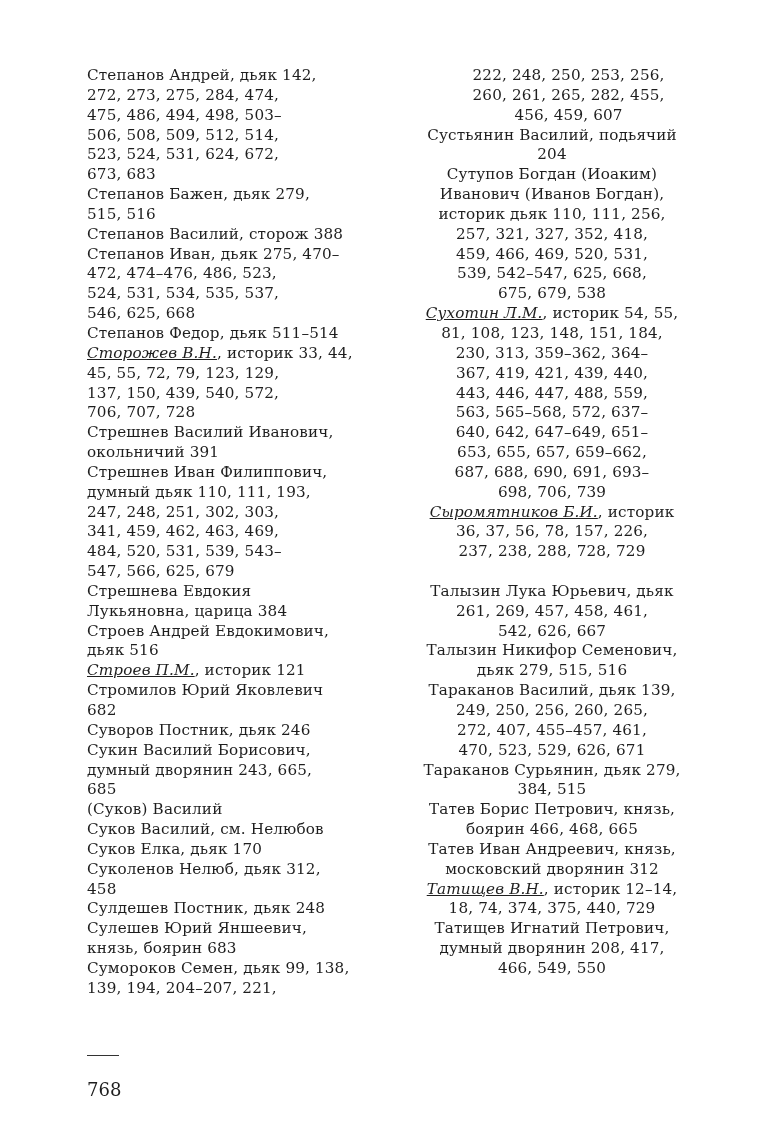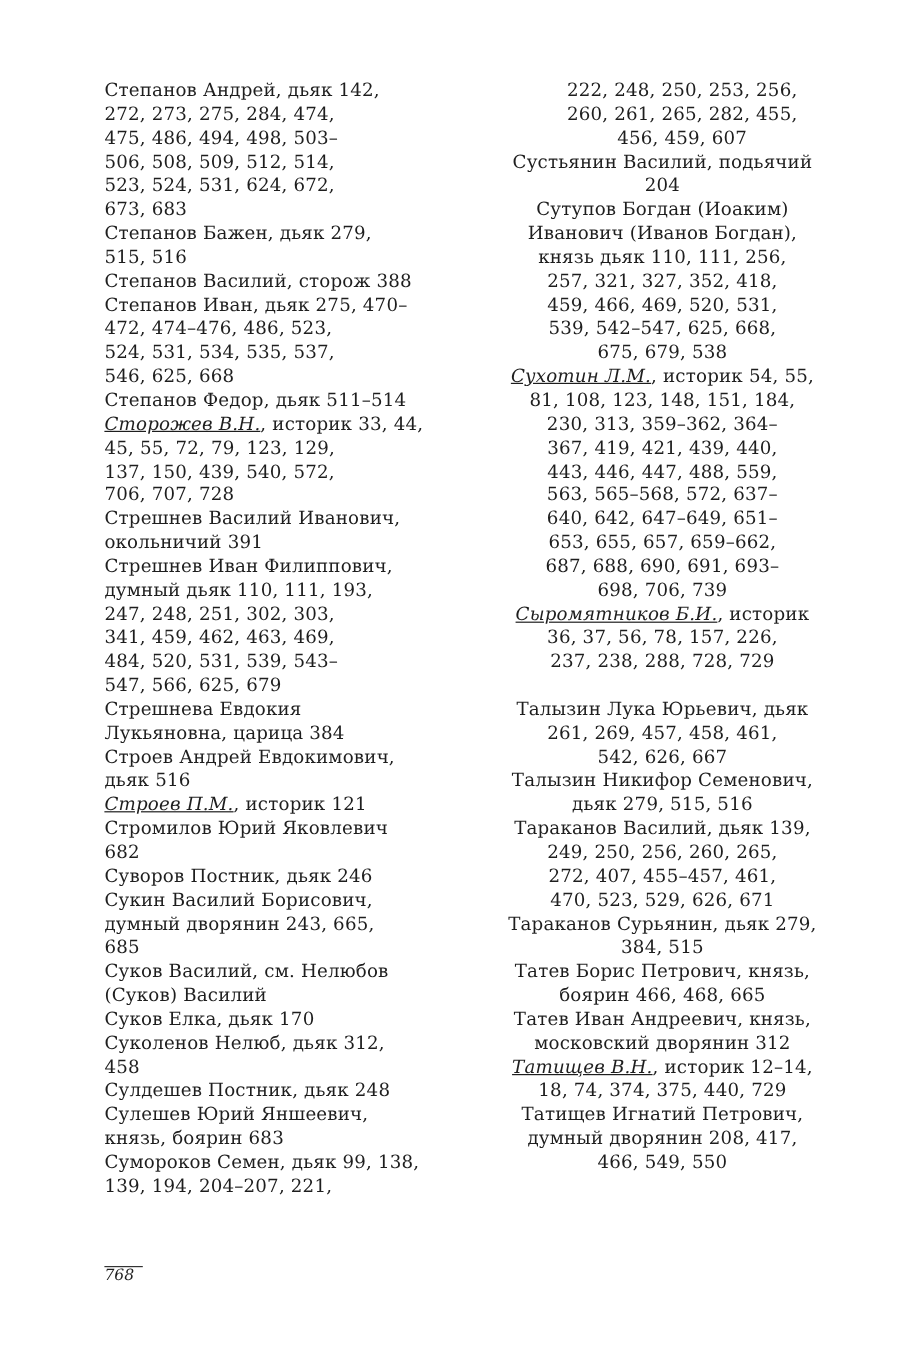--- a/index.html
+++ b/index.html
@@ -47,24 +47,23 @@
       position: absolute;
       left: 87px;
       top: 1055px;
       width: 32px;
       height: 0;
       border-top: 1.5px solid #333;
     }
     .page-number {
       position: absolute;
       left: 87px;
-      top: 1054px;
-      font-size: 13px;
+      top: 1080px;
+      font-size: 18px;
       line-height: 19px;
-      font-style: italic;
     }
   </style>
 </head>
 <body>
 
 <div class="column col-left" id="col-left">
     <div class="entry">
       <span class="line">Степанов Андрей, дьяк 142,</span>
       <span class="line cont">272, 273, 275, 284, 474,</span>
       <span class="line cont">475, 486, 494, 498, 503–</span>
@@ -123,22 +122,22 @@
     </div>
     <div class="entry">
       <span class="line">Суворов Постник, дьяк 246</span>
     </div>
     <div class="entry">
       <span class="line">Сукин Василий Борисович,</span>
       <span class="line cont">думный дворянин 243, 665,</span>
       <span class="line cont">685</span>
     </div>
     <div class="entry">
+      <span class="line cont">(Суков) Василий</span>
       <span class="line">Суков Василий, см. Нелюбов</span>
-      <span class="line cont">(Суков) Василий</span>
     </div>
     <div class="entry">
       <span class="line">Суков Елка, дьяк 170</span>
     </div>
     <div class="entry">
       <span class="line">Суколенов Нелюб, дьяк 312,</span>
       <span class="line cont">458</span>
     </div>
     <div class="entry">
       <span class="line">Сулдешев Постник, дьяк 248</span>
@@ -158,21 +157,21 @@
       <span class="line">260, 261, 265, 282, 455,</span>
       <span class="line">456, 459, 607</span>
     </div>
     <div class="entry">
       <span class="line">Сустьянин Василий, подьячий</span>
       <span class="line cont">204</span>
     </div>
     <div class="entry">
       <span class="line">Сутупов Богдан (Иоаким)</span>
       <span class="line cont">Иванович (Иванов Богдан),</span>
-      <span class="line cont">князь дьяк 110, 111, 256,</span>
+      <span class="line cont">историк дьяк 110, 111, 256,</span>
       <span class="line cont">257, 321, 327, 352, 418,</span>
       <span class="line cont">459, 466, 469, 520, 531,</span>
       <span class="line cont">539, 542–547, 625, 668,</span>
       <span class="line cont">675, 679, 538</span>
     </div>
     <div class="entry">
       <span class="line"><span class="name-italic">Сухотин Л.М.</span>, историк 54, 55,</span>
       <span class="line cont">81, 108, 123, 148, 151, 184,</span>
       <span class="line cont">230, 313, 359–362, 364–</span>
       <span class="line cont">367, 419, 421, 439, 440,</span>

